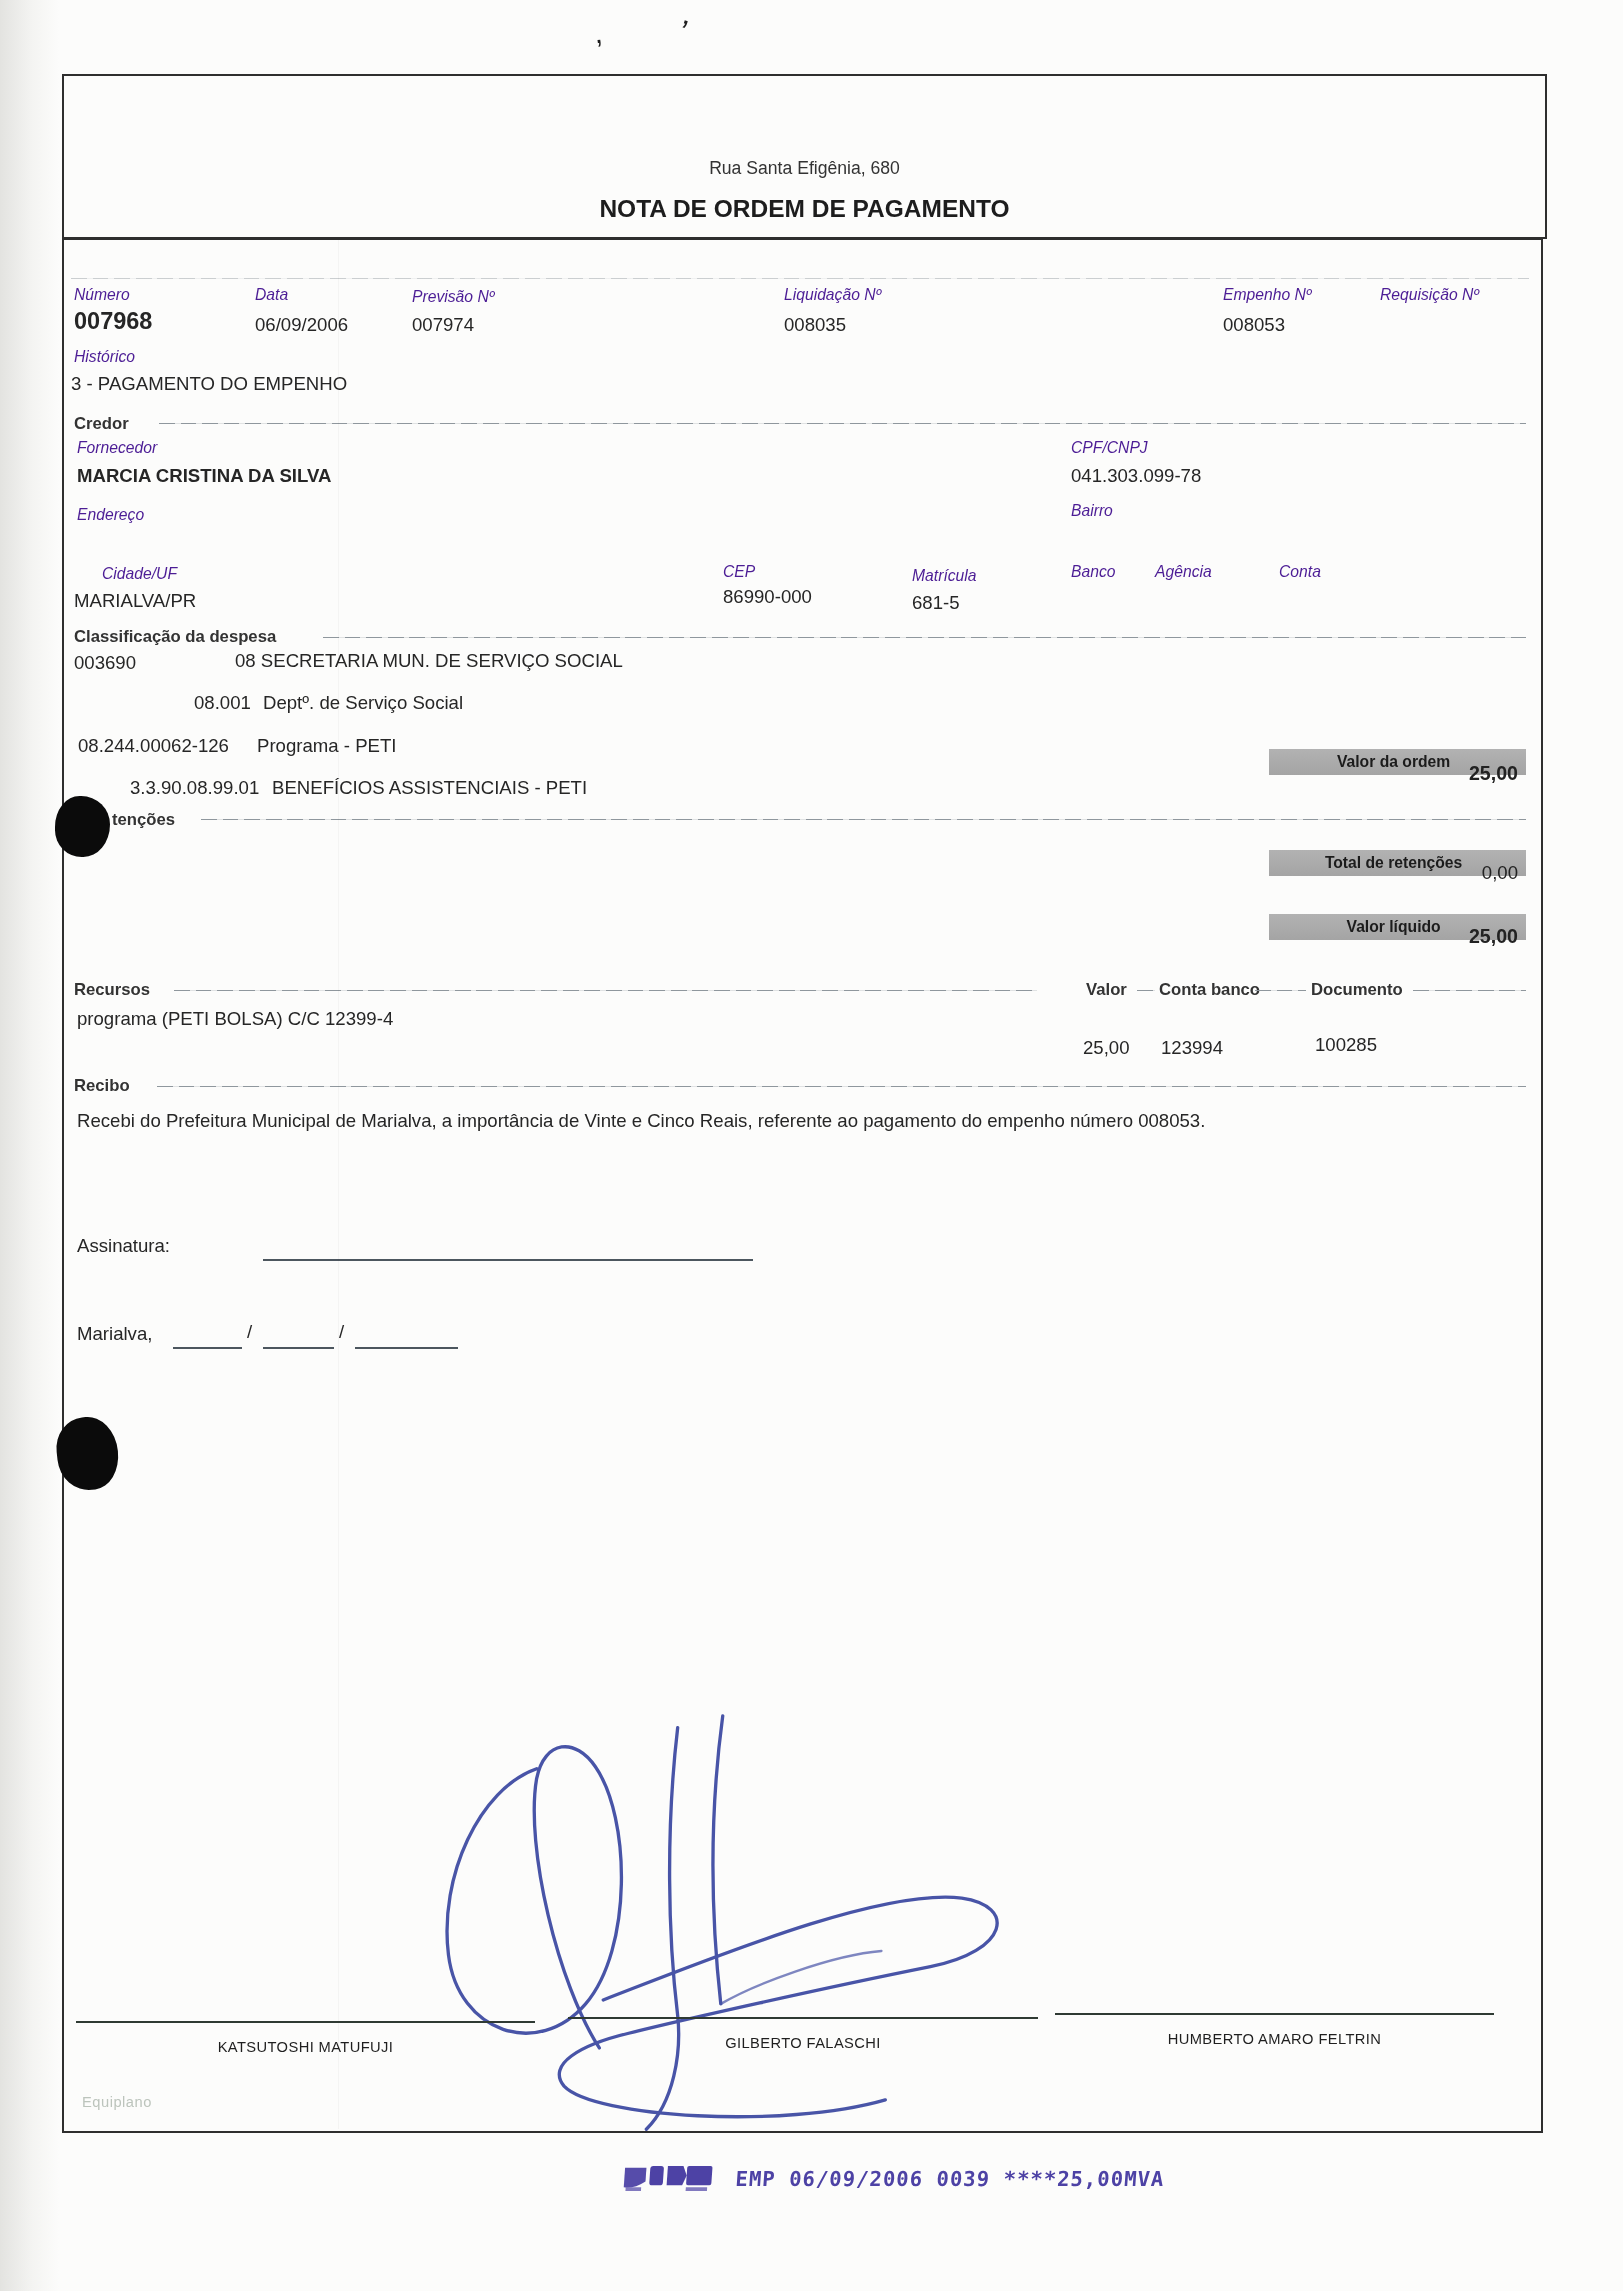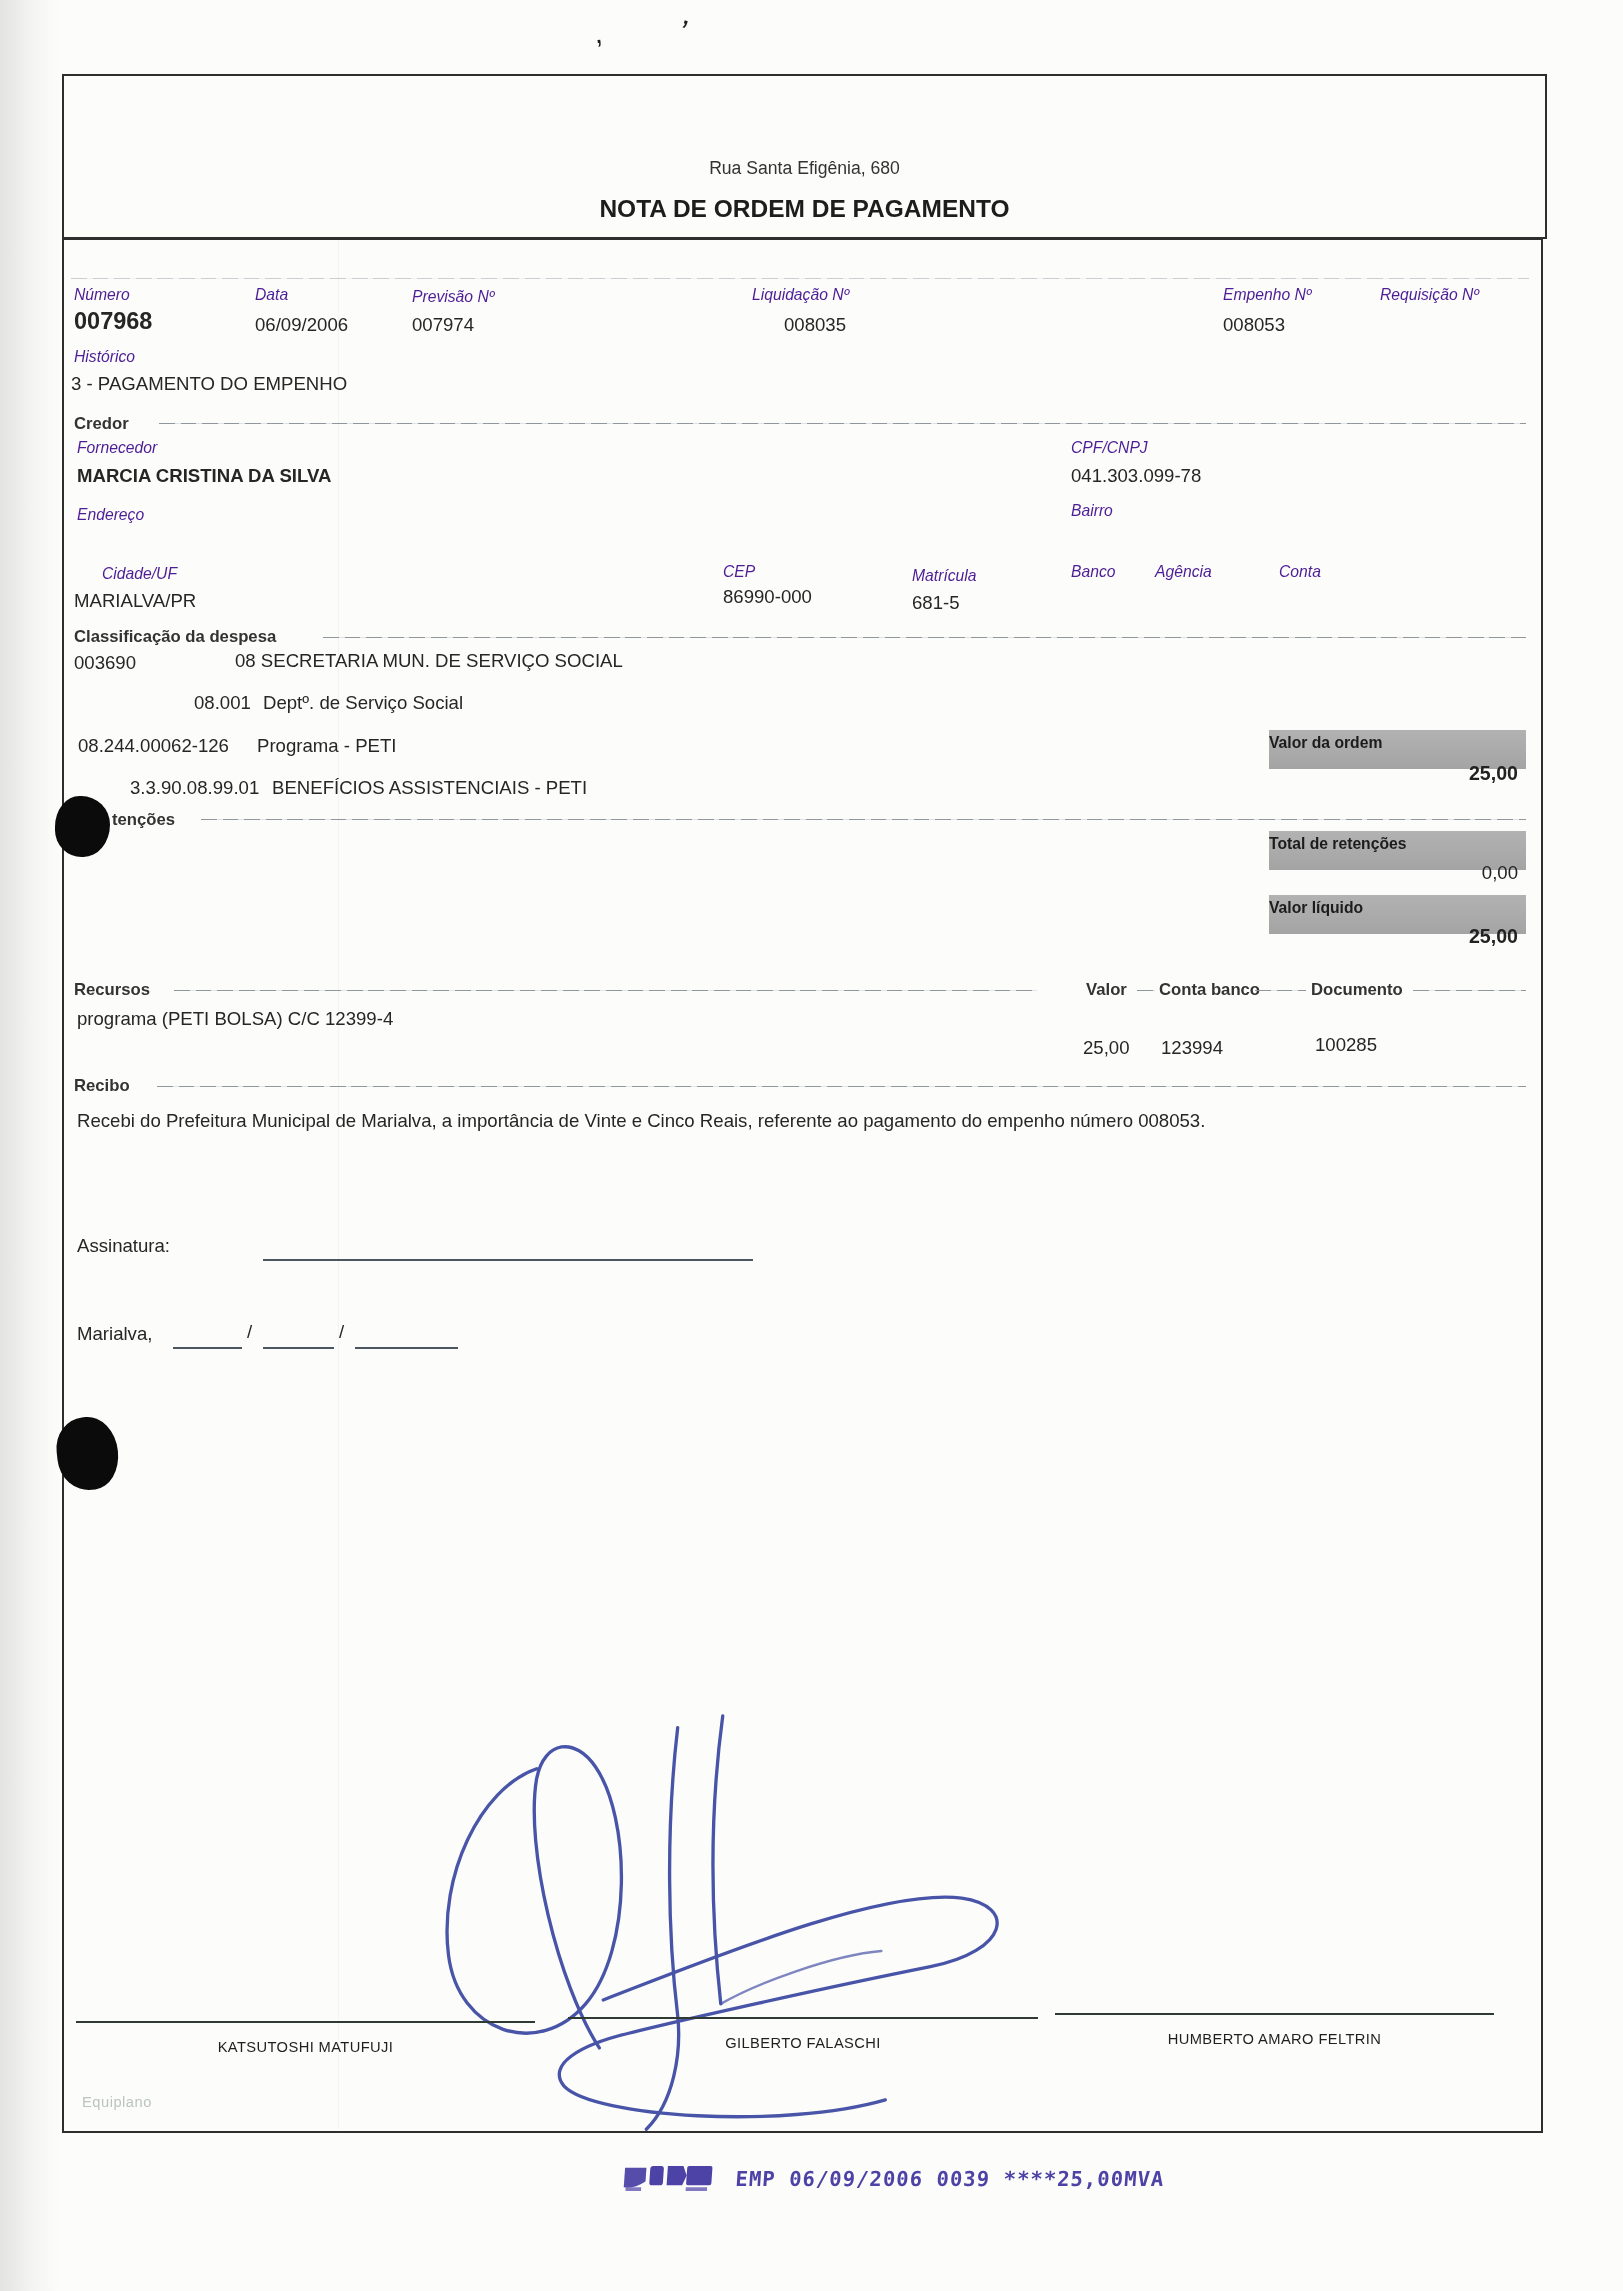--- a/index.html
+++ b/index.html
@@ -15,23 +15,23 @@
   .abs{position:absolute;}
   .box{position:absolute;border:2px solid #2e2e2e;background:transparent;}
   .lbl{position:absolute;font-style:italic;font-size:15.7px;color:#4c1d95;white-space:nowrap;}
   .val{position:absolute;font-size:18.6px;color:#262626;white-space:nowrap;}
   .sec{position:absolute;font-weight:bold;font-size:16.7px;color:#333;white-space:nowrap;}
   .big{font-weight:bold;font-size:23.5px;}
   .bold{font-weight:bold;}
   .dashline{position:absolute;height:1px;
     background:repeating-linear-gradient(90deg,#8f979d 0 15.7px,rgba(143,151,157,0.25) 15.7px 21.6px);}
   .solidline{position:absolute;height:2px;background:#3a4148;}
-  .vbar{position:absolute;width:257px;height:39px;box-sizing:border-box;
+  .vbar{position:absolute;width:257px;height:26px;box-sizing:border-box;
     background:linear-gradient(180deg,#b2b2b2,#a4a4a4);
-    color:#1c1c1c;font-weight:bold;font-size:15.7px;text-align:left;padding:3.9px 7.8px 0 0;}
+    color:#1c1c1c;font-weight:bold;font-size:15.7px;text-align:center;padding:3.9px 7.8px 0 0;margin-top:19px;}
   .amount{position:absolute;width:257px;text-align:right;font-size:19.6px;color:#222;}
   .blob{position:absolute;background:#0b0b0b;}
   .siglabel{position:absolute;font-size:14.7px;color:#1f1f1f;letter-spacing:0.4px;text-align:center;white-space:nowrap;}
   .stamp{position:absolute;display:flex;align-items:center;gap:19.6px;
     font-family:"DejaVu Sans Mono", monospace;font-weight:bold;font-size:20.6px;
     letter-spacing:1px;transform:skewX(-4deg);}
   .penmark{position:absolute;color:#1e1e1e;font-size:29px;line-height:9.8px;}
   .vendor{position:absolute;font-size:14.7px;color:#bcc4bc;letter-spacing:0.5px;}
   .hdrline{position:absolute;width:100%;text-align:center;left:0;}
 </style>
@@ -54,21 +54,21 @@
 
   <div class="lbl" style="left:74px;top:286px;">Número</div>
   <div class="val big" style="left:74px;top:308px;">007968</div>
 
   <div class="lbl" style="left:255px;top:286px;">Data</div>
   <div class="val" style="left:255px;top:314px;">06/09/2006</div>
 
   <div class="lbl" style="left:412px;top:288px;">Previsão Nº</div>
   <div class="val" style="left:412px;top:314px;">007974</div>
 
-  <div class="lbl" style="left:752px;top:286px;">Liquidação Nº</div>
+  <div class="lbl" style="left:784px;top:286px;">Liquidação Nº</div>
   <div class="val" style="left:784px;top:314px;">008035</div>
 
   <div class="lbl" style="left:1223px;top:286px;">Empenho Nº</div>
   <div class="val" style="left:1223px;top:314px;">008053</div>
 
   <div class="lbl" style="left:1380px;top:286px;">Requisição Nº</div>
 
   <div class="lbl" style="left:74px;top:348px;">Histórico</div>
   <div class="val" style="left:71px;top:373px;">3 - PAGAMENTO DO EMPENHO</div>
 

